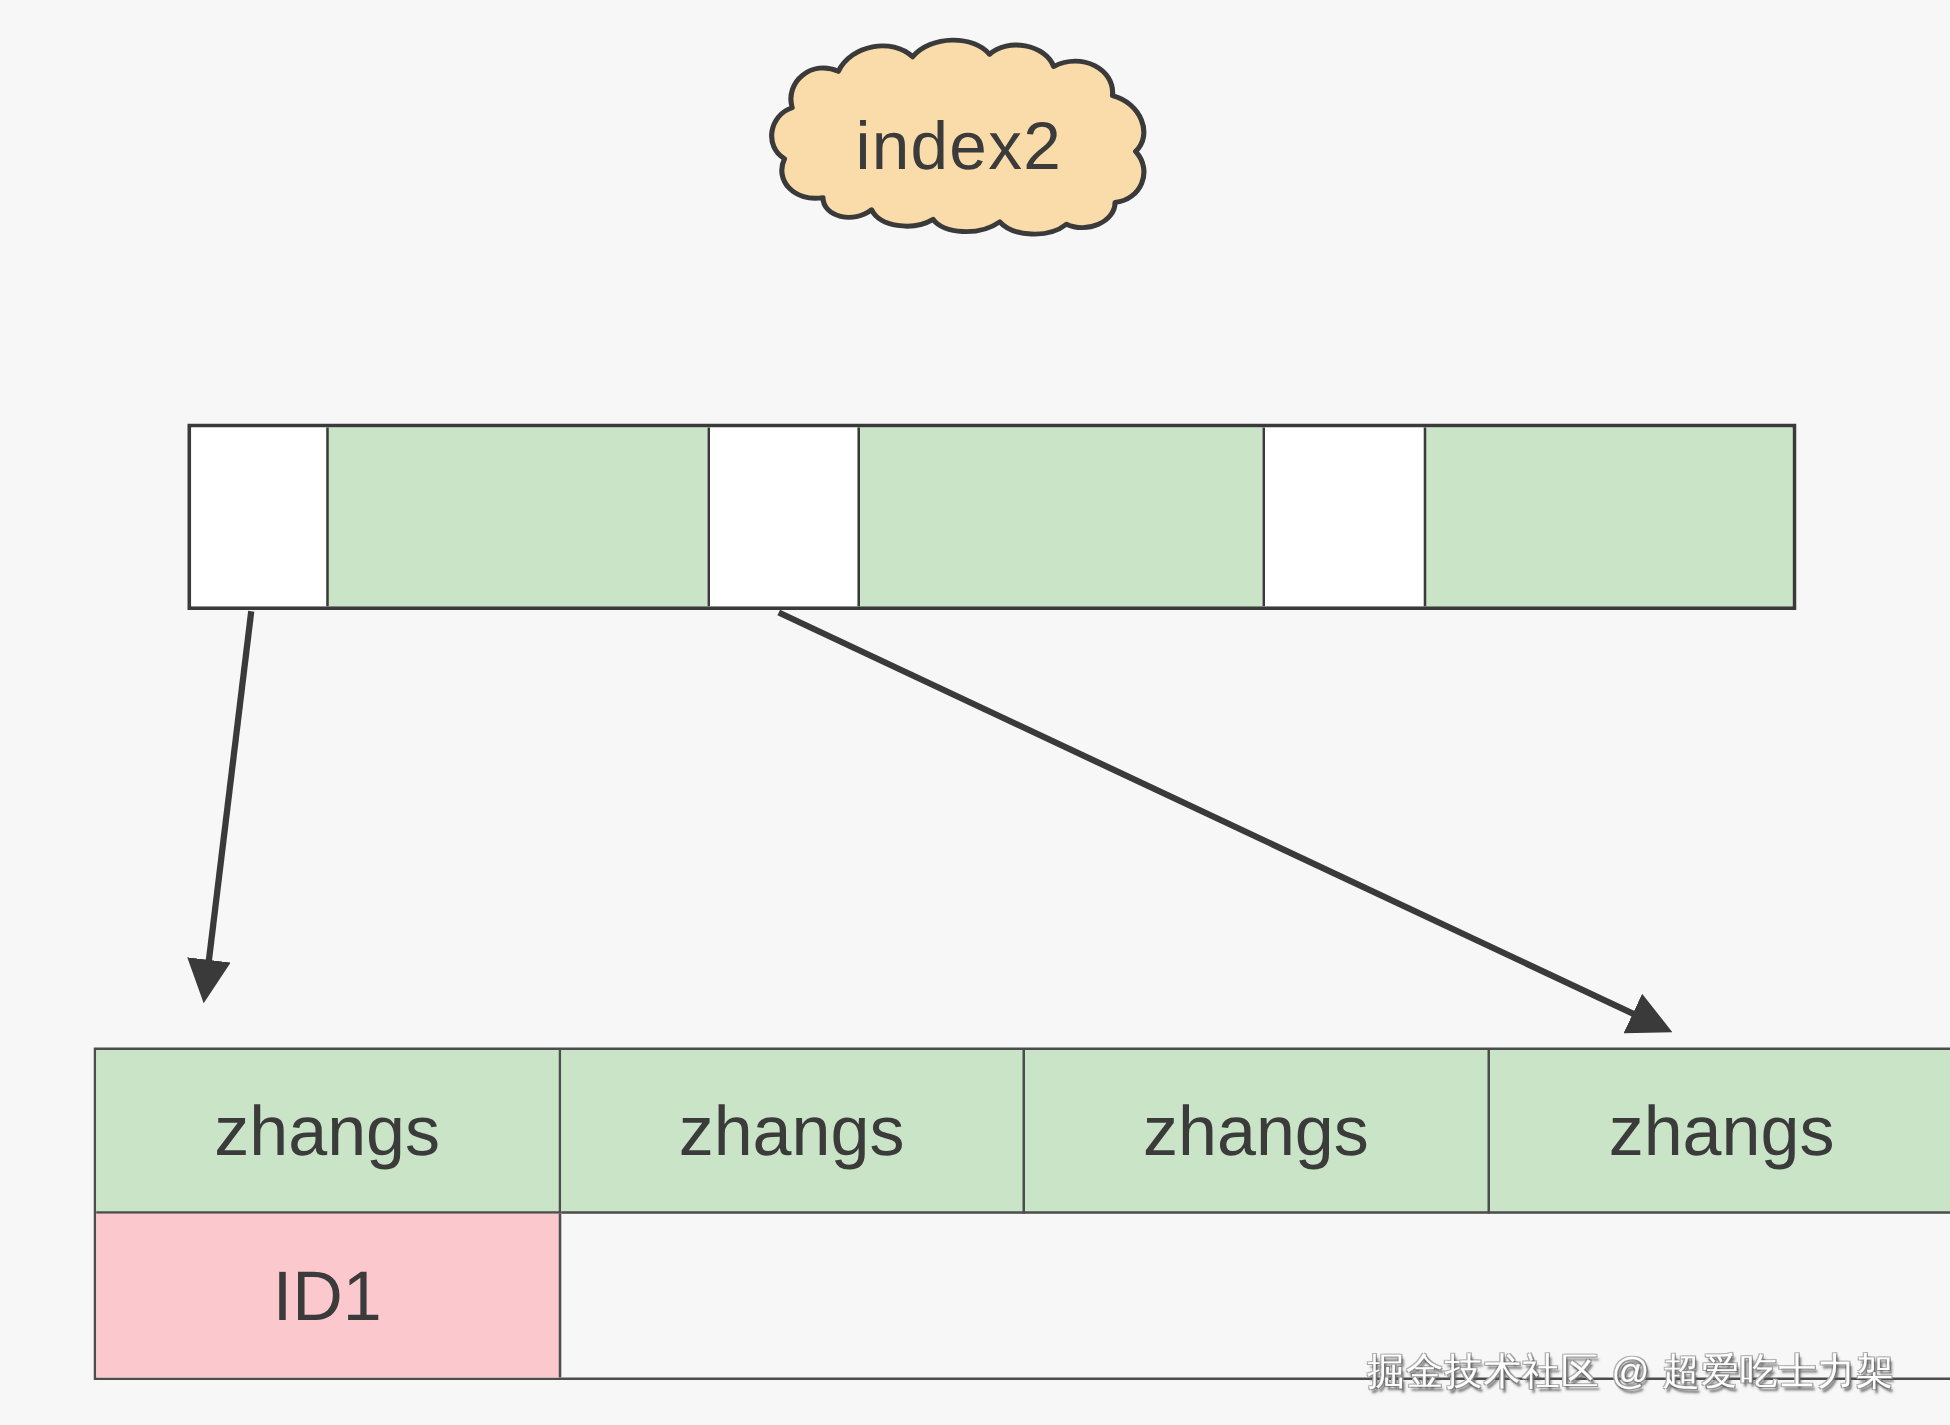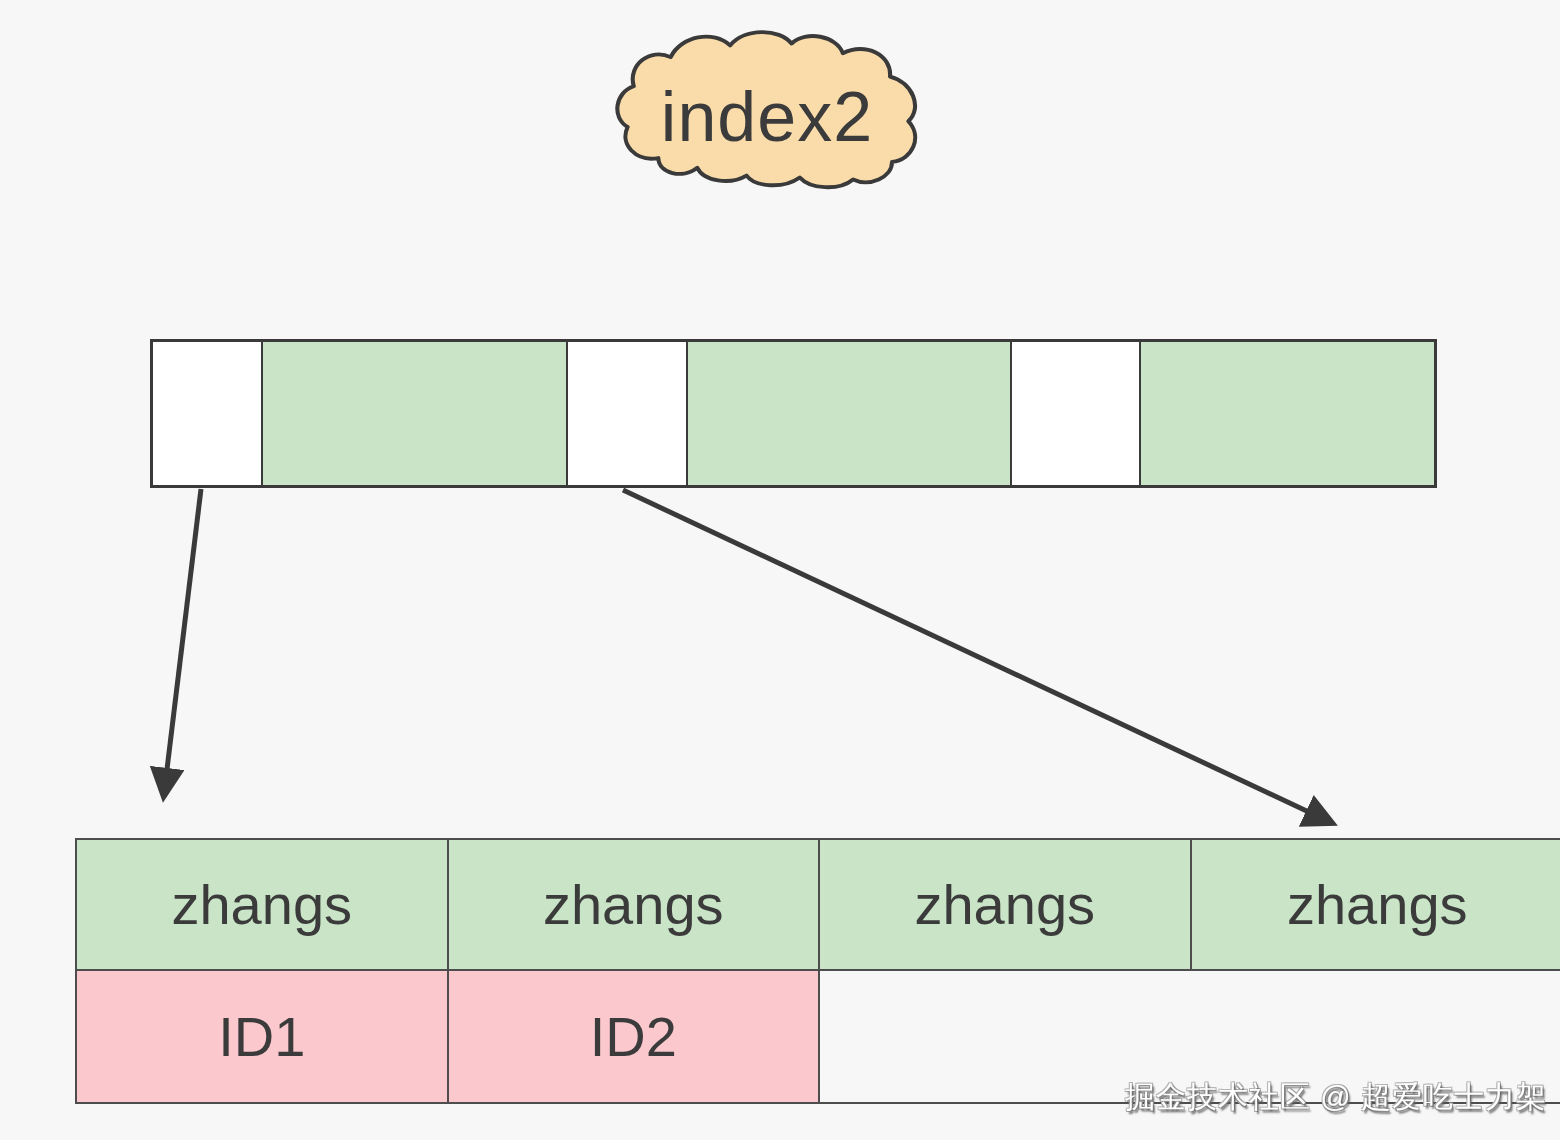--- a/index.html
+++ b/index.html
@@ -15,21 +15,21 @@
   }
   
   .cloud{
     position:absolute;left:603px;top:28px;width:328px;height:165px;
   }
   .cloud svg{position:absolute;inset:0;width:100%;height:100%;}
   .cloud-label{
     position:absolute;inset:0;
     display:flex;align-items:center;justify-content:center;
     transform:translateY(6px);
-    font-size:70px;color:#3b3b3b;letter-spacing:1px;
+    font-size:54px;color:#3b3b3b;letter-spacing:1px;
   }
   
   .index-bar{
     position:absolute;left:150px;top:339px;width:1287px;height:149px;
     display:flex;
     border:3px solid var(--line,#3a3a3a);
     box-sizing:border-box;
     background:#fff;
   }
   .bar-seg{height:100%;box-sizing:border-box;}
@@ -55,21 +55,21 @@
     border-right:2px solid var(--tline,#4d4d4d);
     border-bottom:2px solid var(--tline,#4d4d4d);
     box-sizing:border-box;
   }
   .rt-cell:nth-child(4n){border-right:none;}
   .rt-cell:nth-child(n+5){border-bottom:none;}
   .rt-cell:nth-child(-n+4){background:var(--green,#c9e4c6);}
   .rt-cell:nth-child(n+5){background:var(--pink,#fbc8ce);text-align:center;}
   
   .watermark{
-    position:absolute;right:13px;bottom:22px;
+    position:absolute;right:44px;bottom:22px;
     font-size:30px;letter-spacing:1px;
     color:#ffffff;
     text-shadow:
       2px 3px 2px rgba(90,90,90,.85),
       1px 1px 0 #9a9a9a,
       -1px -1px 0 #b5b5b5,
       1px -1px 0 #ababab,
       -1px 1px 0 #ababab;
     z-index:5;
     white-space:nowrap;
@@ -119,18 +119,17 @@
   <line x1="201" y1="489" x2="164" y2="794" stroke="#3a3a3a" stroke-width="5" marker-end="url(#arrowhead)"></line>
       <line x1="623" y1="490" x2="1330" y2="822" stroke="#3a3a3a" stroke-width="5" marker-end="url(#arrowhead)"></line>
     </svg>
 
   <div class="record-table">
     <div class="rt-cell">zhangs</div>
     <div class="rt-cell">zhangs</div>
     <div class="rt-cell">zhangs</div>
     <div class="rt-cell">zhangs</div>
     <div class="rt-cell">ID1</div>
-    <div class="rt-cell">ID2</div>
   </div>
 
   <div class="watermark">掘金技术社区 @ 超爱吃士力架</div>
 
 </div>
 
 </body></html>

